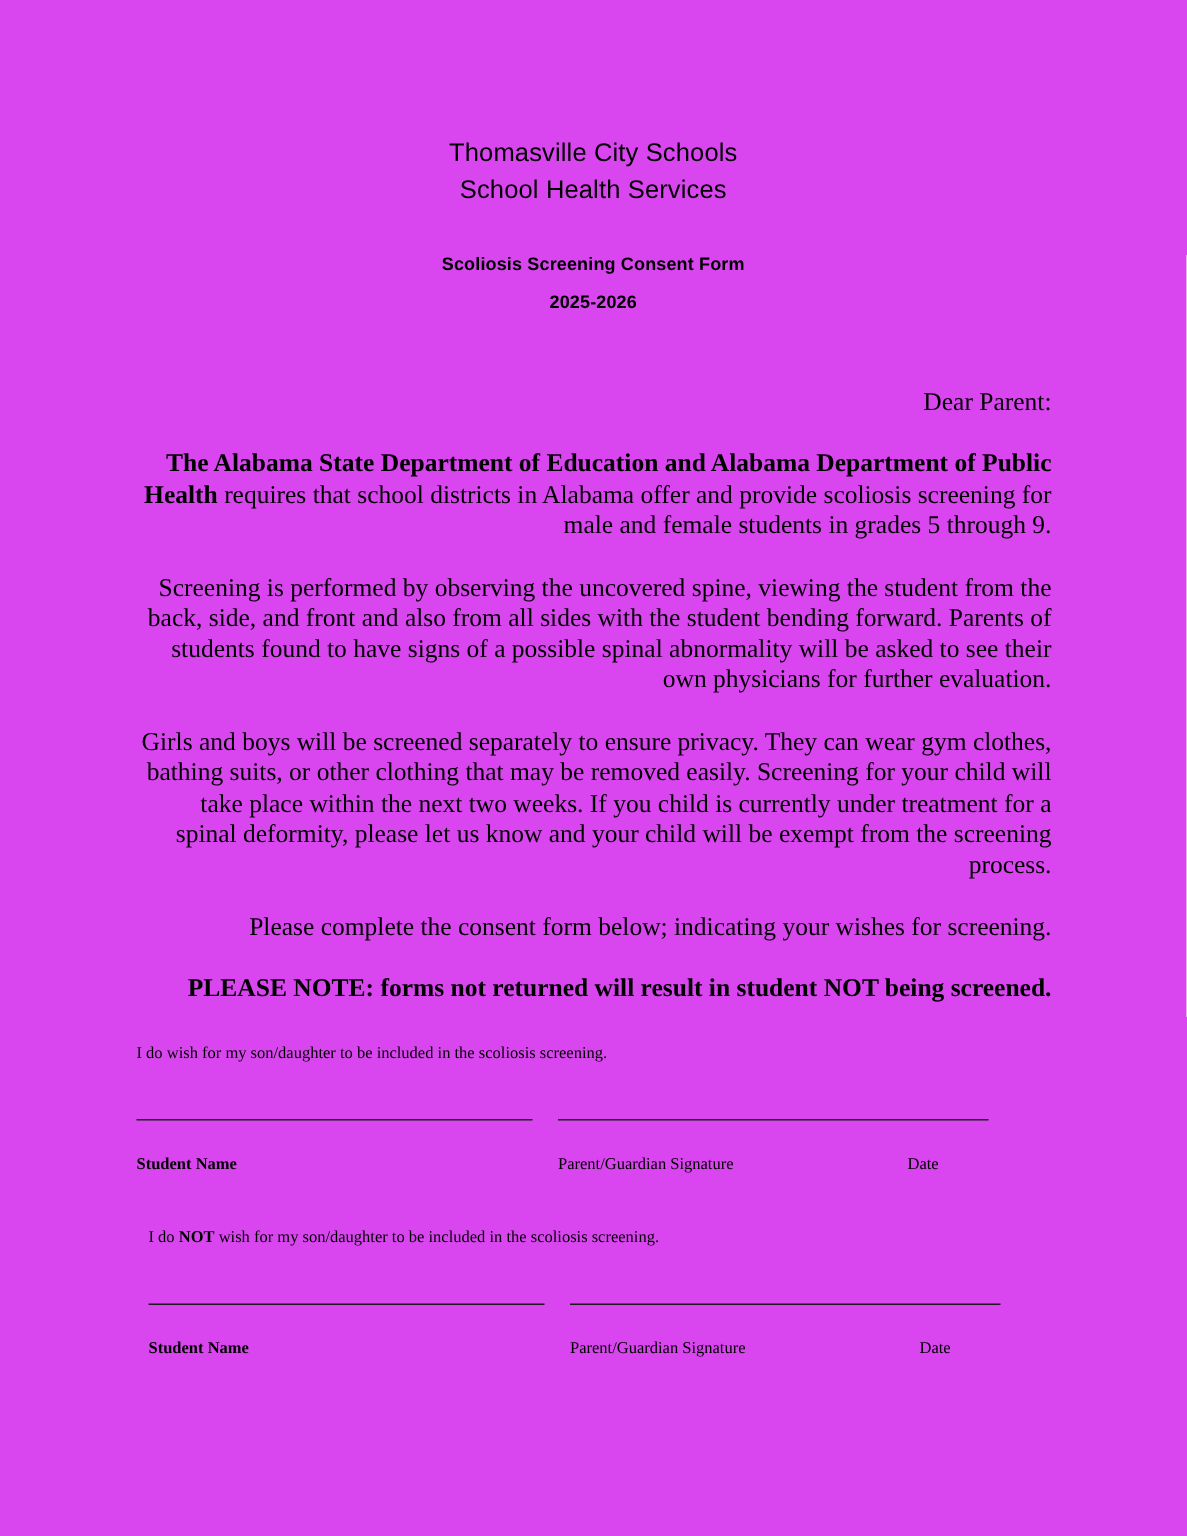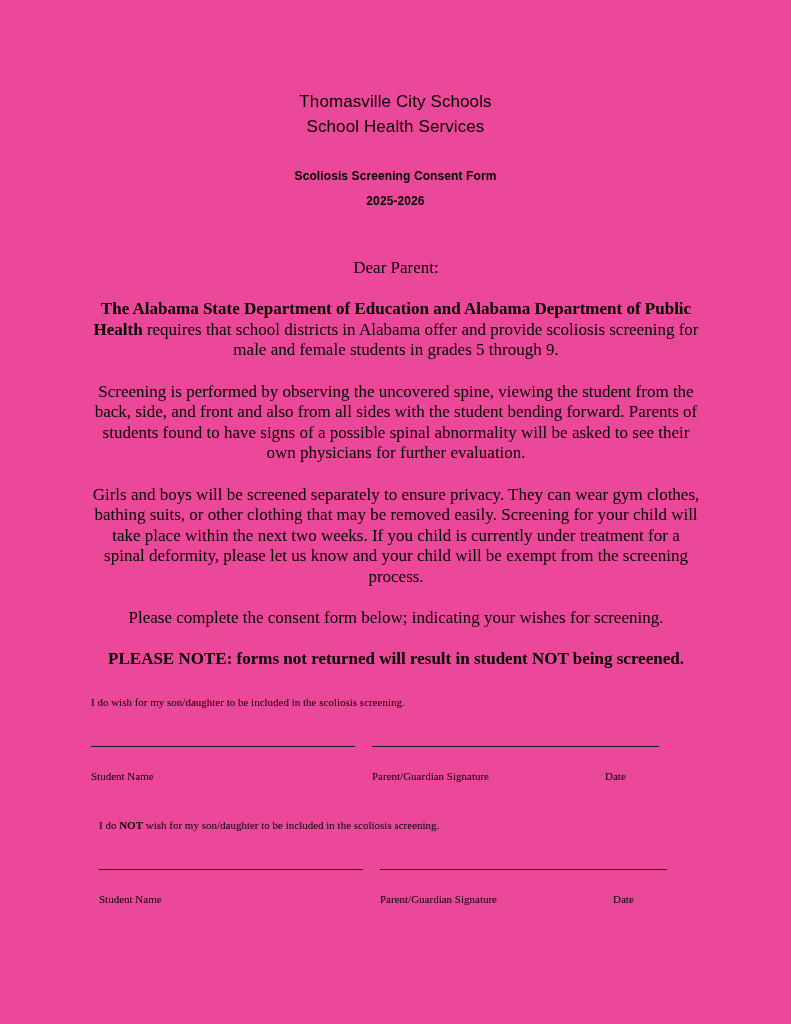--- a/index.html
+++ b/index.html
@@ -4,21 +4,21 @@
 <style>
   html, body {
     margin: 0;
     padding: 0;
     background: #ffffff;
   }
   .page {
     position: relative;
     width: 791px;
     height: 1024px;
-    background: #ec4899;
+    background: #d946ef;
     overflow: hidden;
     box-sizing: border-box;
   }
 
   
   .header {
     position: absolute;
     left: 0;
     top: 89px;
     width: 791px;
@@ -46,21 +46,21 @@
   
   .body-block {
     position: absolute;
     left: 91px;
     top: 258px;
     width: 610px;
     font-family: "Liberation Serif", "DejaVu Serif", serif;
     font-size: 17px;
     line-height: 20.6px;
     color: #000000;
-    text-align: center;
+    text-align: right;
   }
   .para {
     margin: 0 0 20.6px 0;
   }
   .para.tight {
     margin-bottom: 6px;
   }
   b, .b {
     font-weight: bold;
   }
@@ -100,21 +100,21 @@
   .sig-labels {
     position: relative;
     height: 22px;
     margin-top: 4px;
   }
   .lbl {
     position: absolute;
     top: 0;
     white-space: nowrap;
   }
-  .lbl.student   { left: 0px; }
+  .lbl.student   { left: 0px; font-weight: bold; }
   .lbl.signature { left: 281px; }
   .lbl.date      { left: 514px; }
 </style>
 </head>
 <body>
 
 <div class="page">
 
   <div class="header">
     <div class="header-line">Thomasville City Schools</div>

